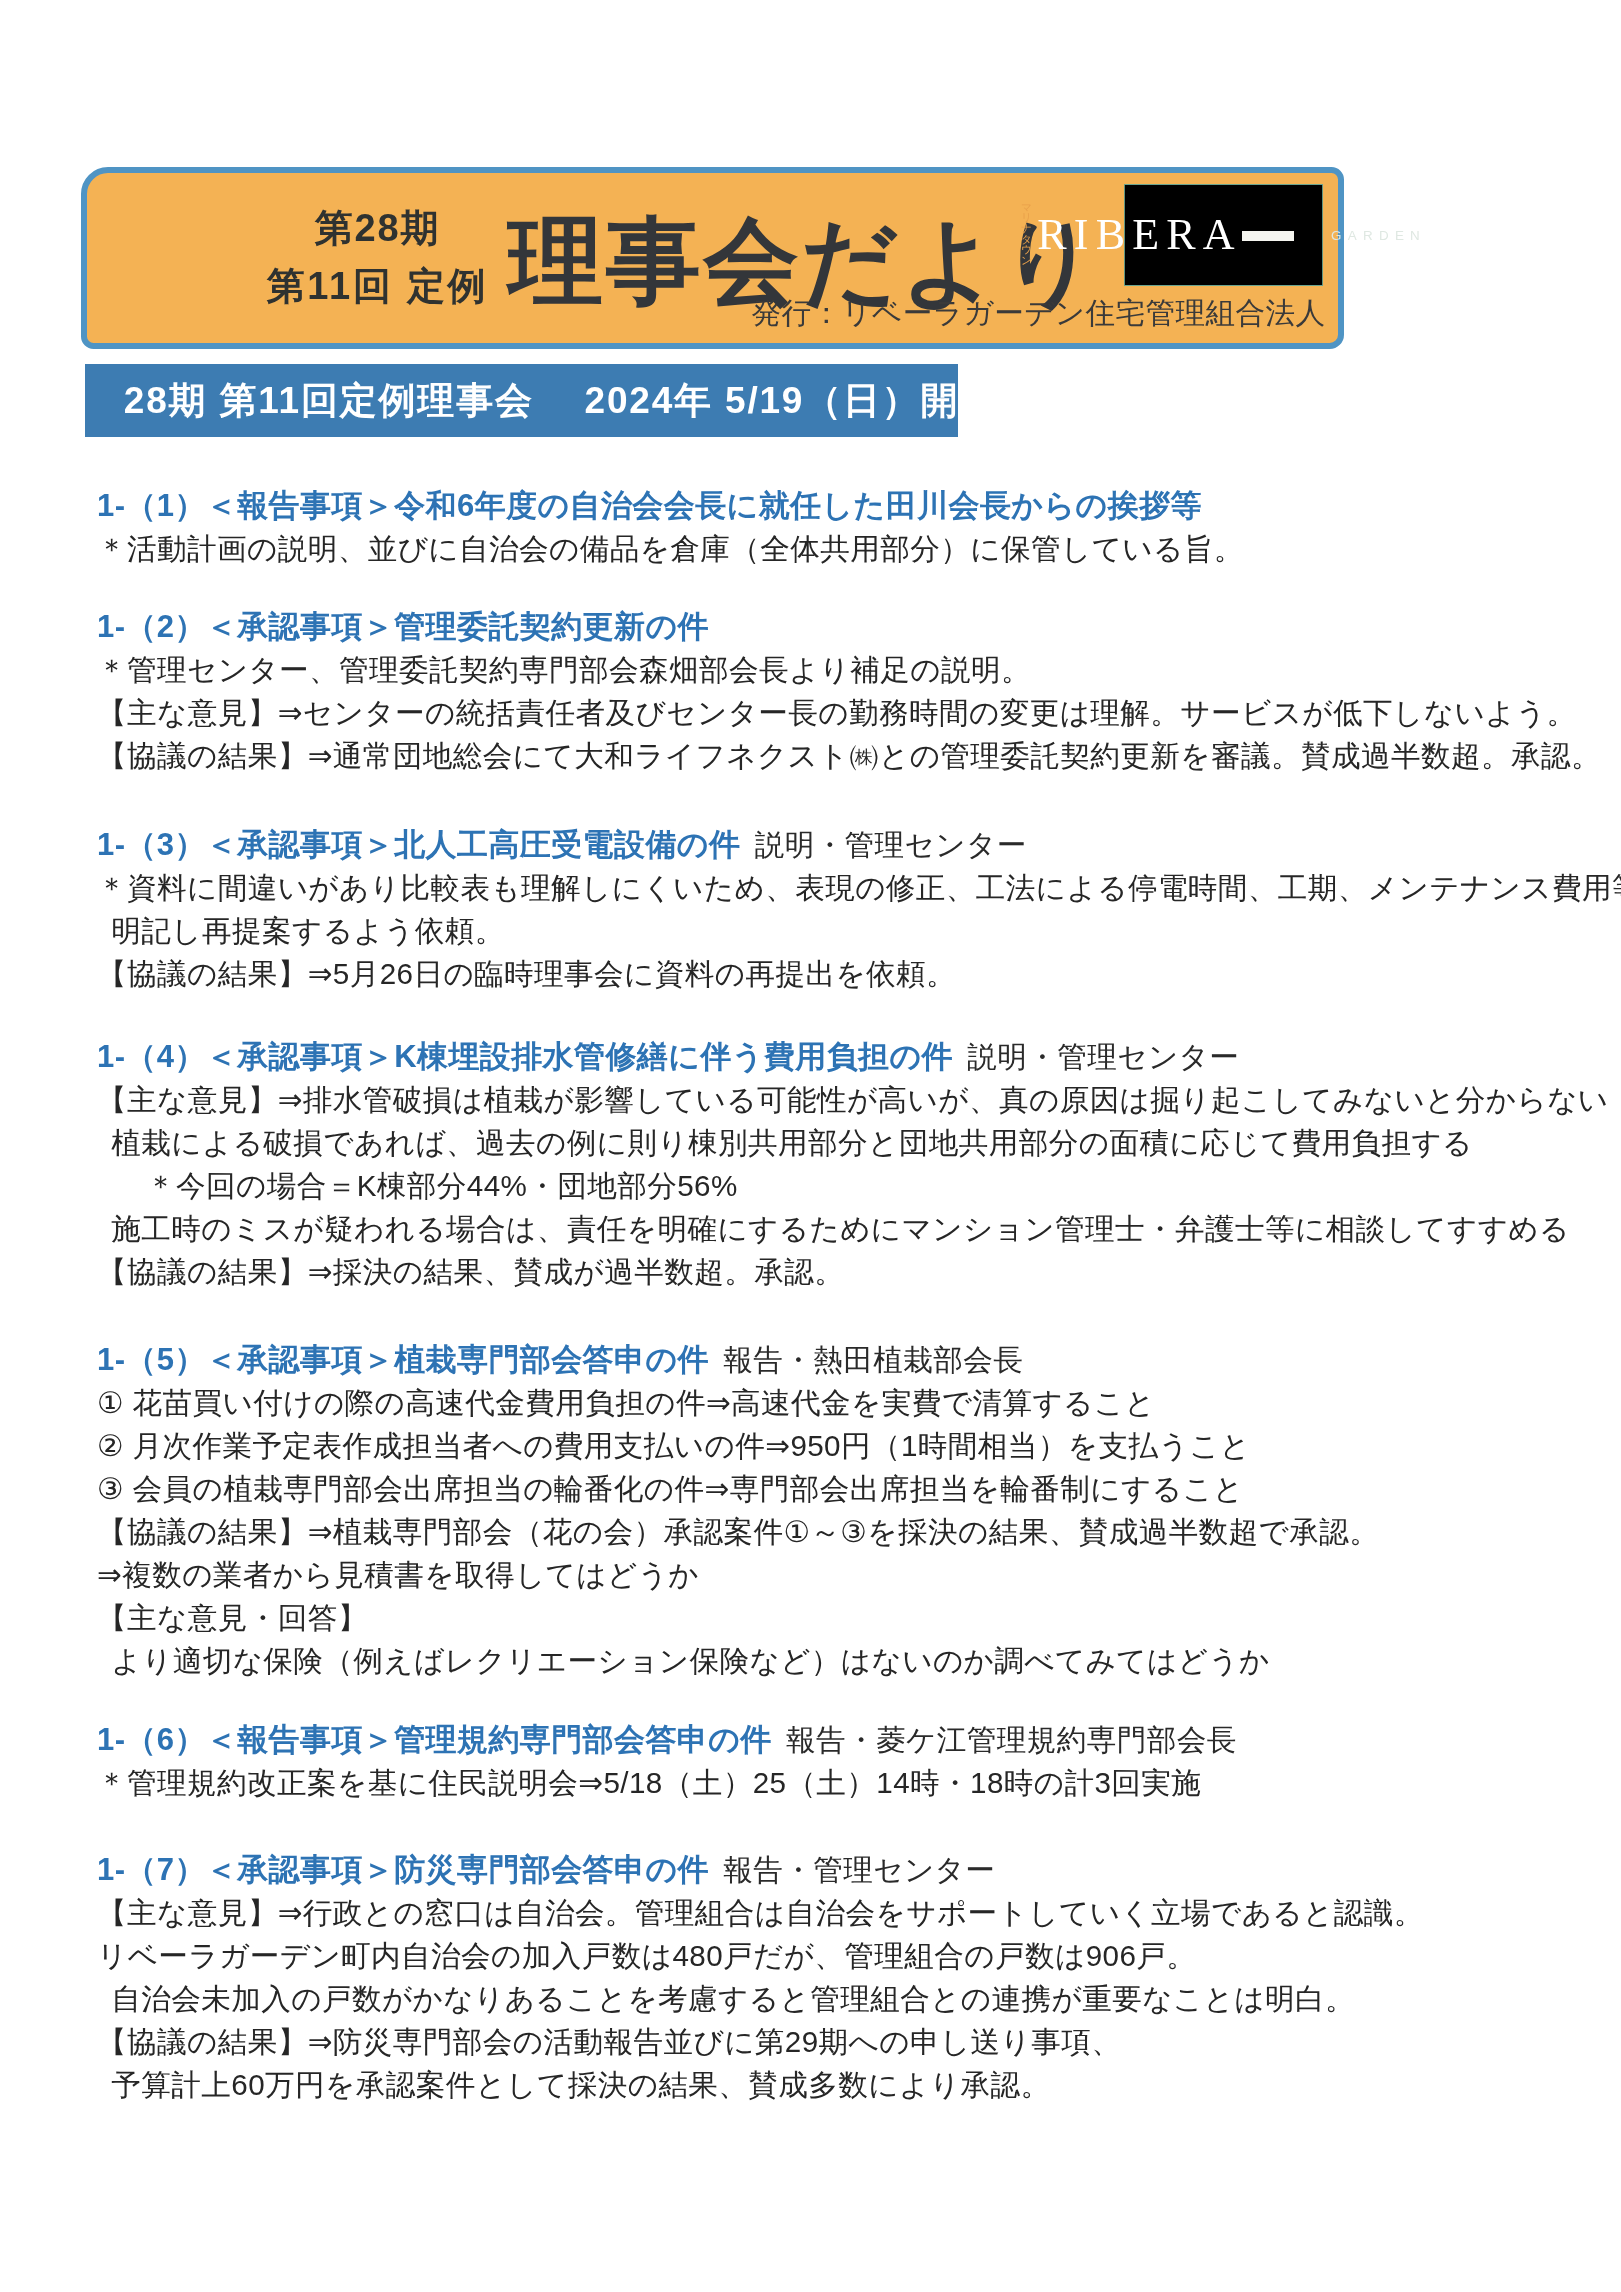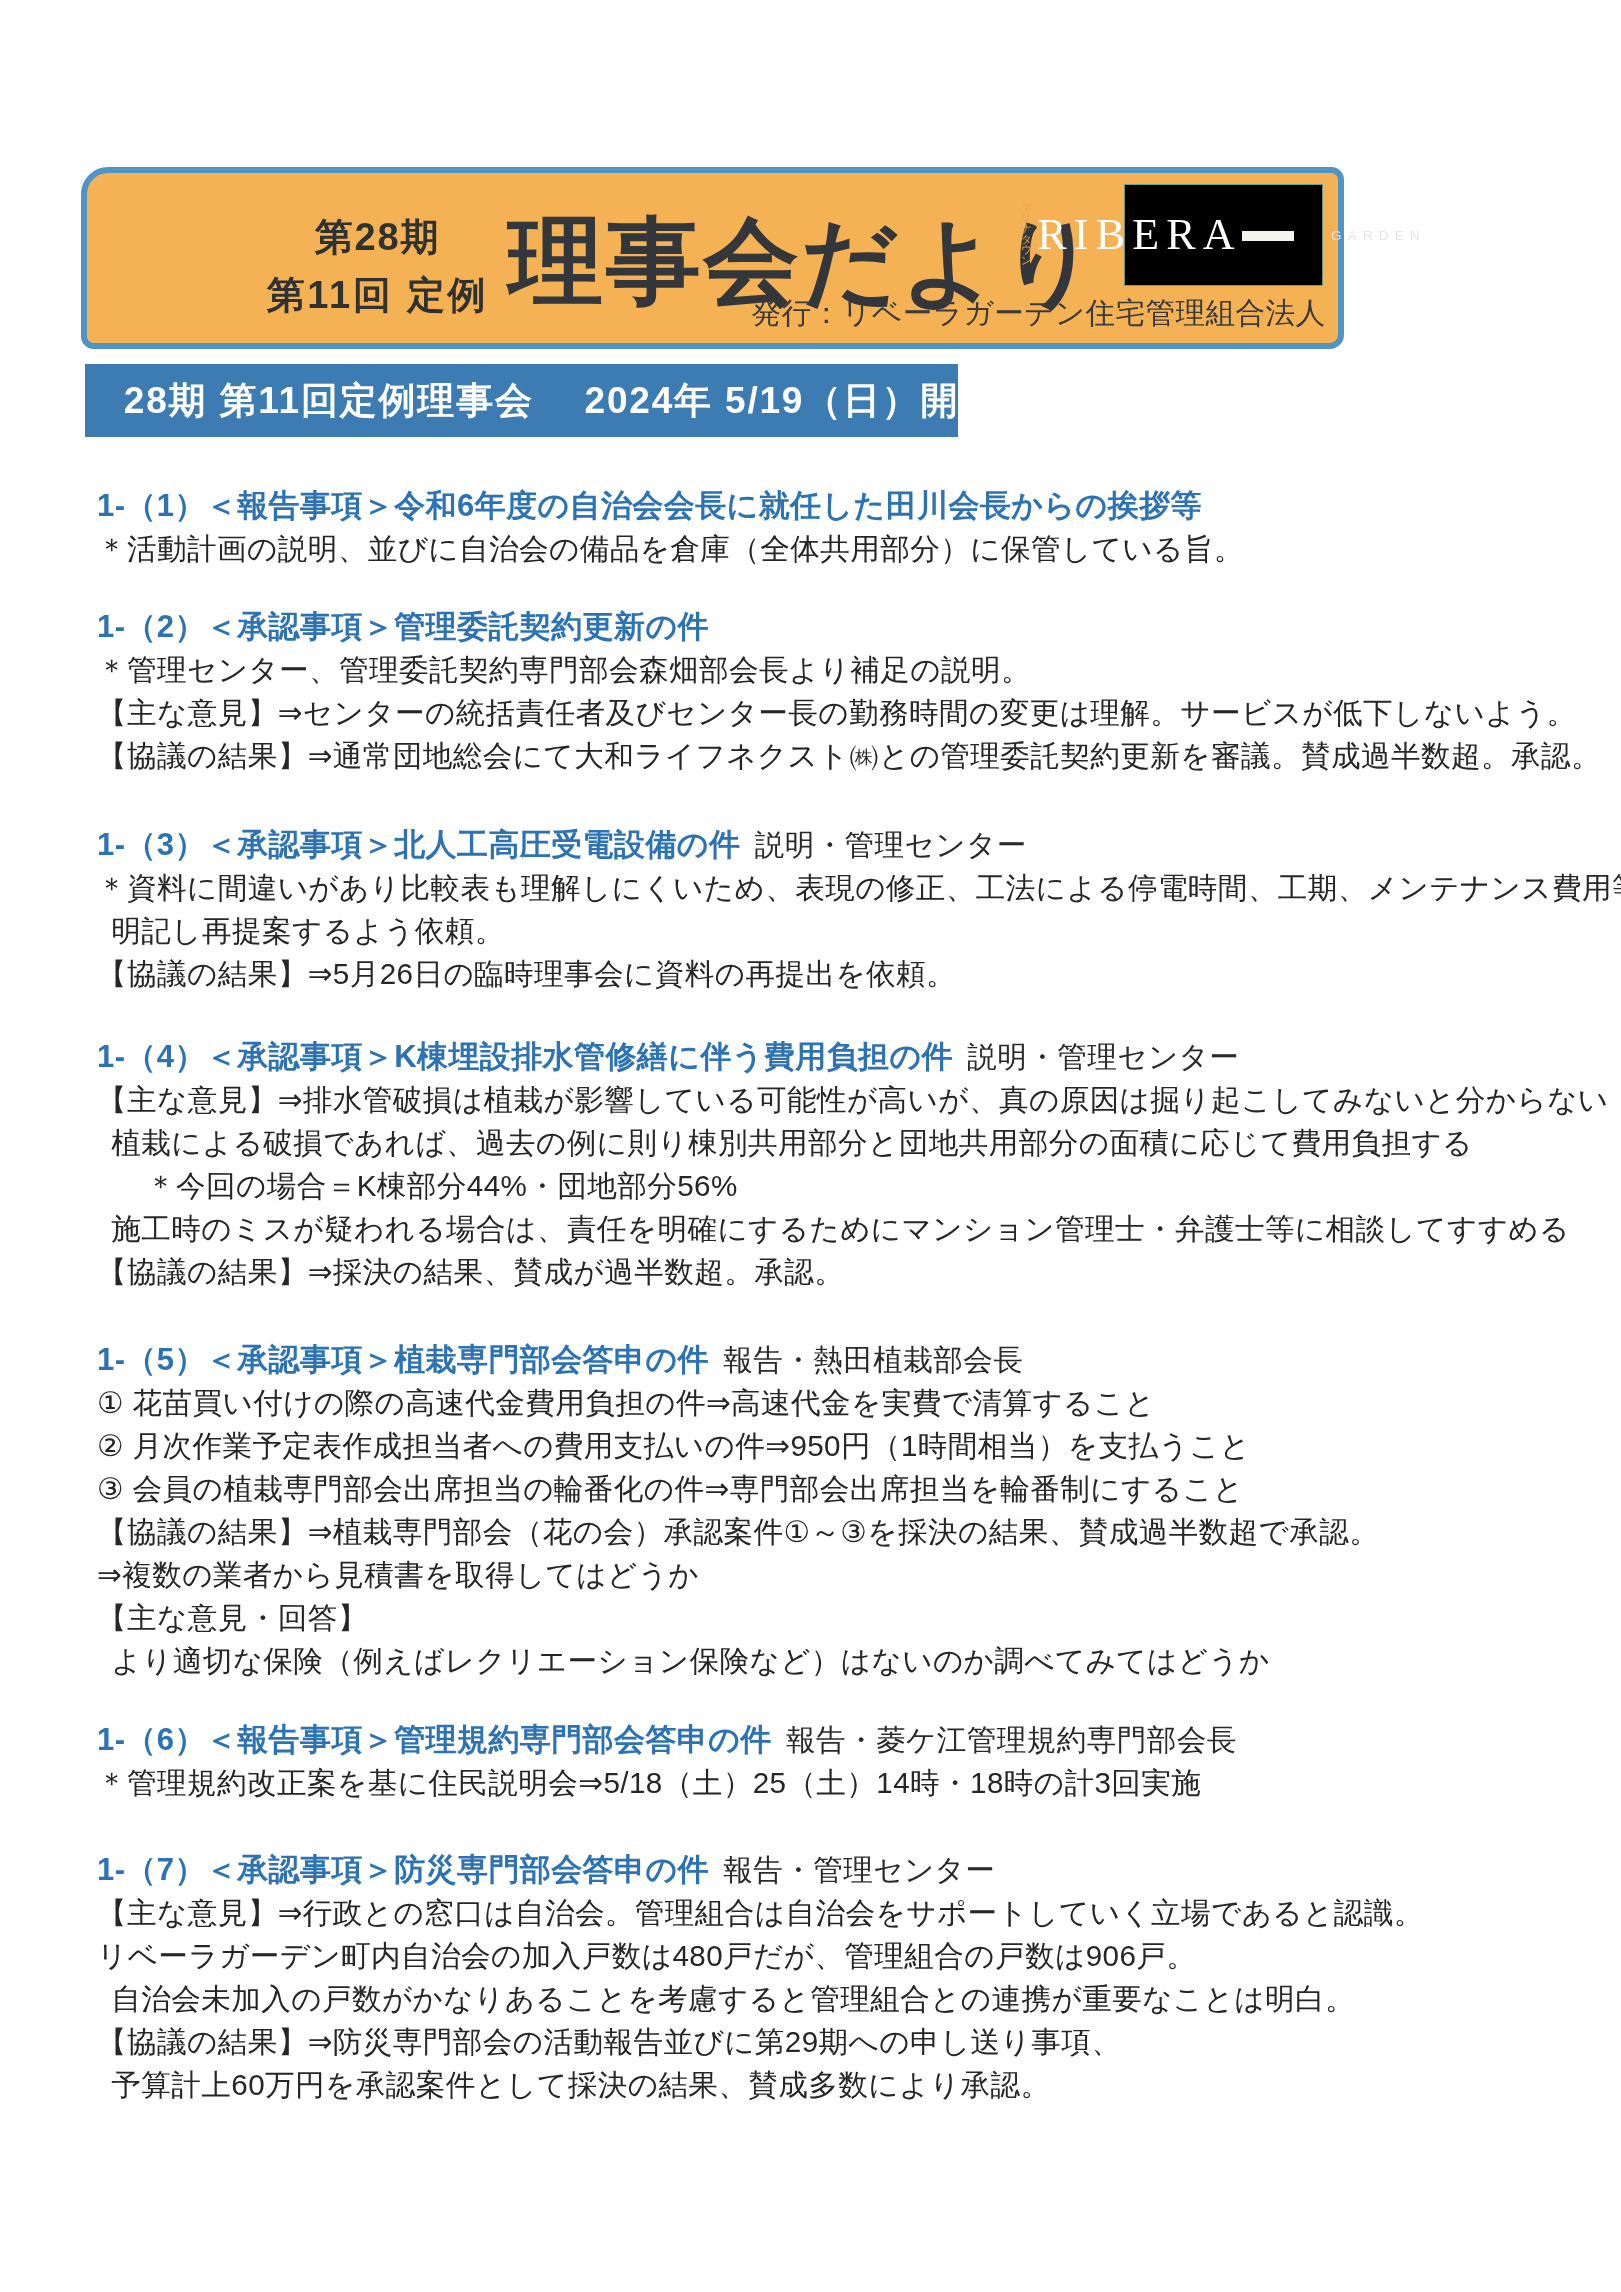--- a/index.html
+++ b/index.html
@@ -15,21 +15,21 @@
   .header-box{
     position:absolute;left:81px;top:167px;
     width:1263px;height:182px;
     box-sizing:border-box;
     background:#f4b254;
     border:6.3px solid #4f94c4;
     border-radius:27px 12.5px 14.3px 12.5px;
   }
   .term{
     position:absolute;left:107px;top:36px;width:367px;
-    text-align:center;color:#2f3230;font-weight:bold;margin-top:9px;
+    text-align:center;color:#2f3230;font-weight:bold;
   }
   .term .t1{font-size:38px;line-height:1;letter-spacing:1.8px;}
   .term .t2{font-size:38px;line-height:1;margin-top:19.7px;letter-spacing:2.7px;}
   .main-title{
     position:absolute;left:421px;top:39px;width:582px;
     text-align:center;
     font-size:95px;line-height:1.04;font-weight:bold;
     color:#33363a;letter-spacing:2.7px;white-space:nowrap;
   }
   .logo{

